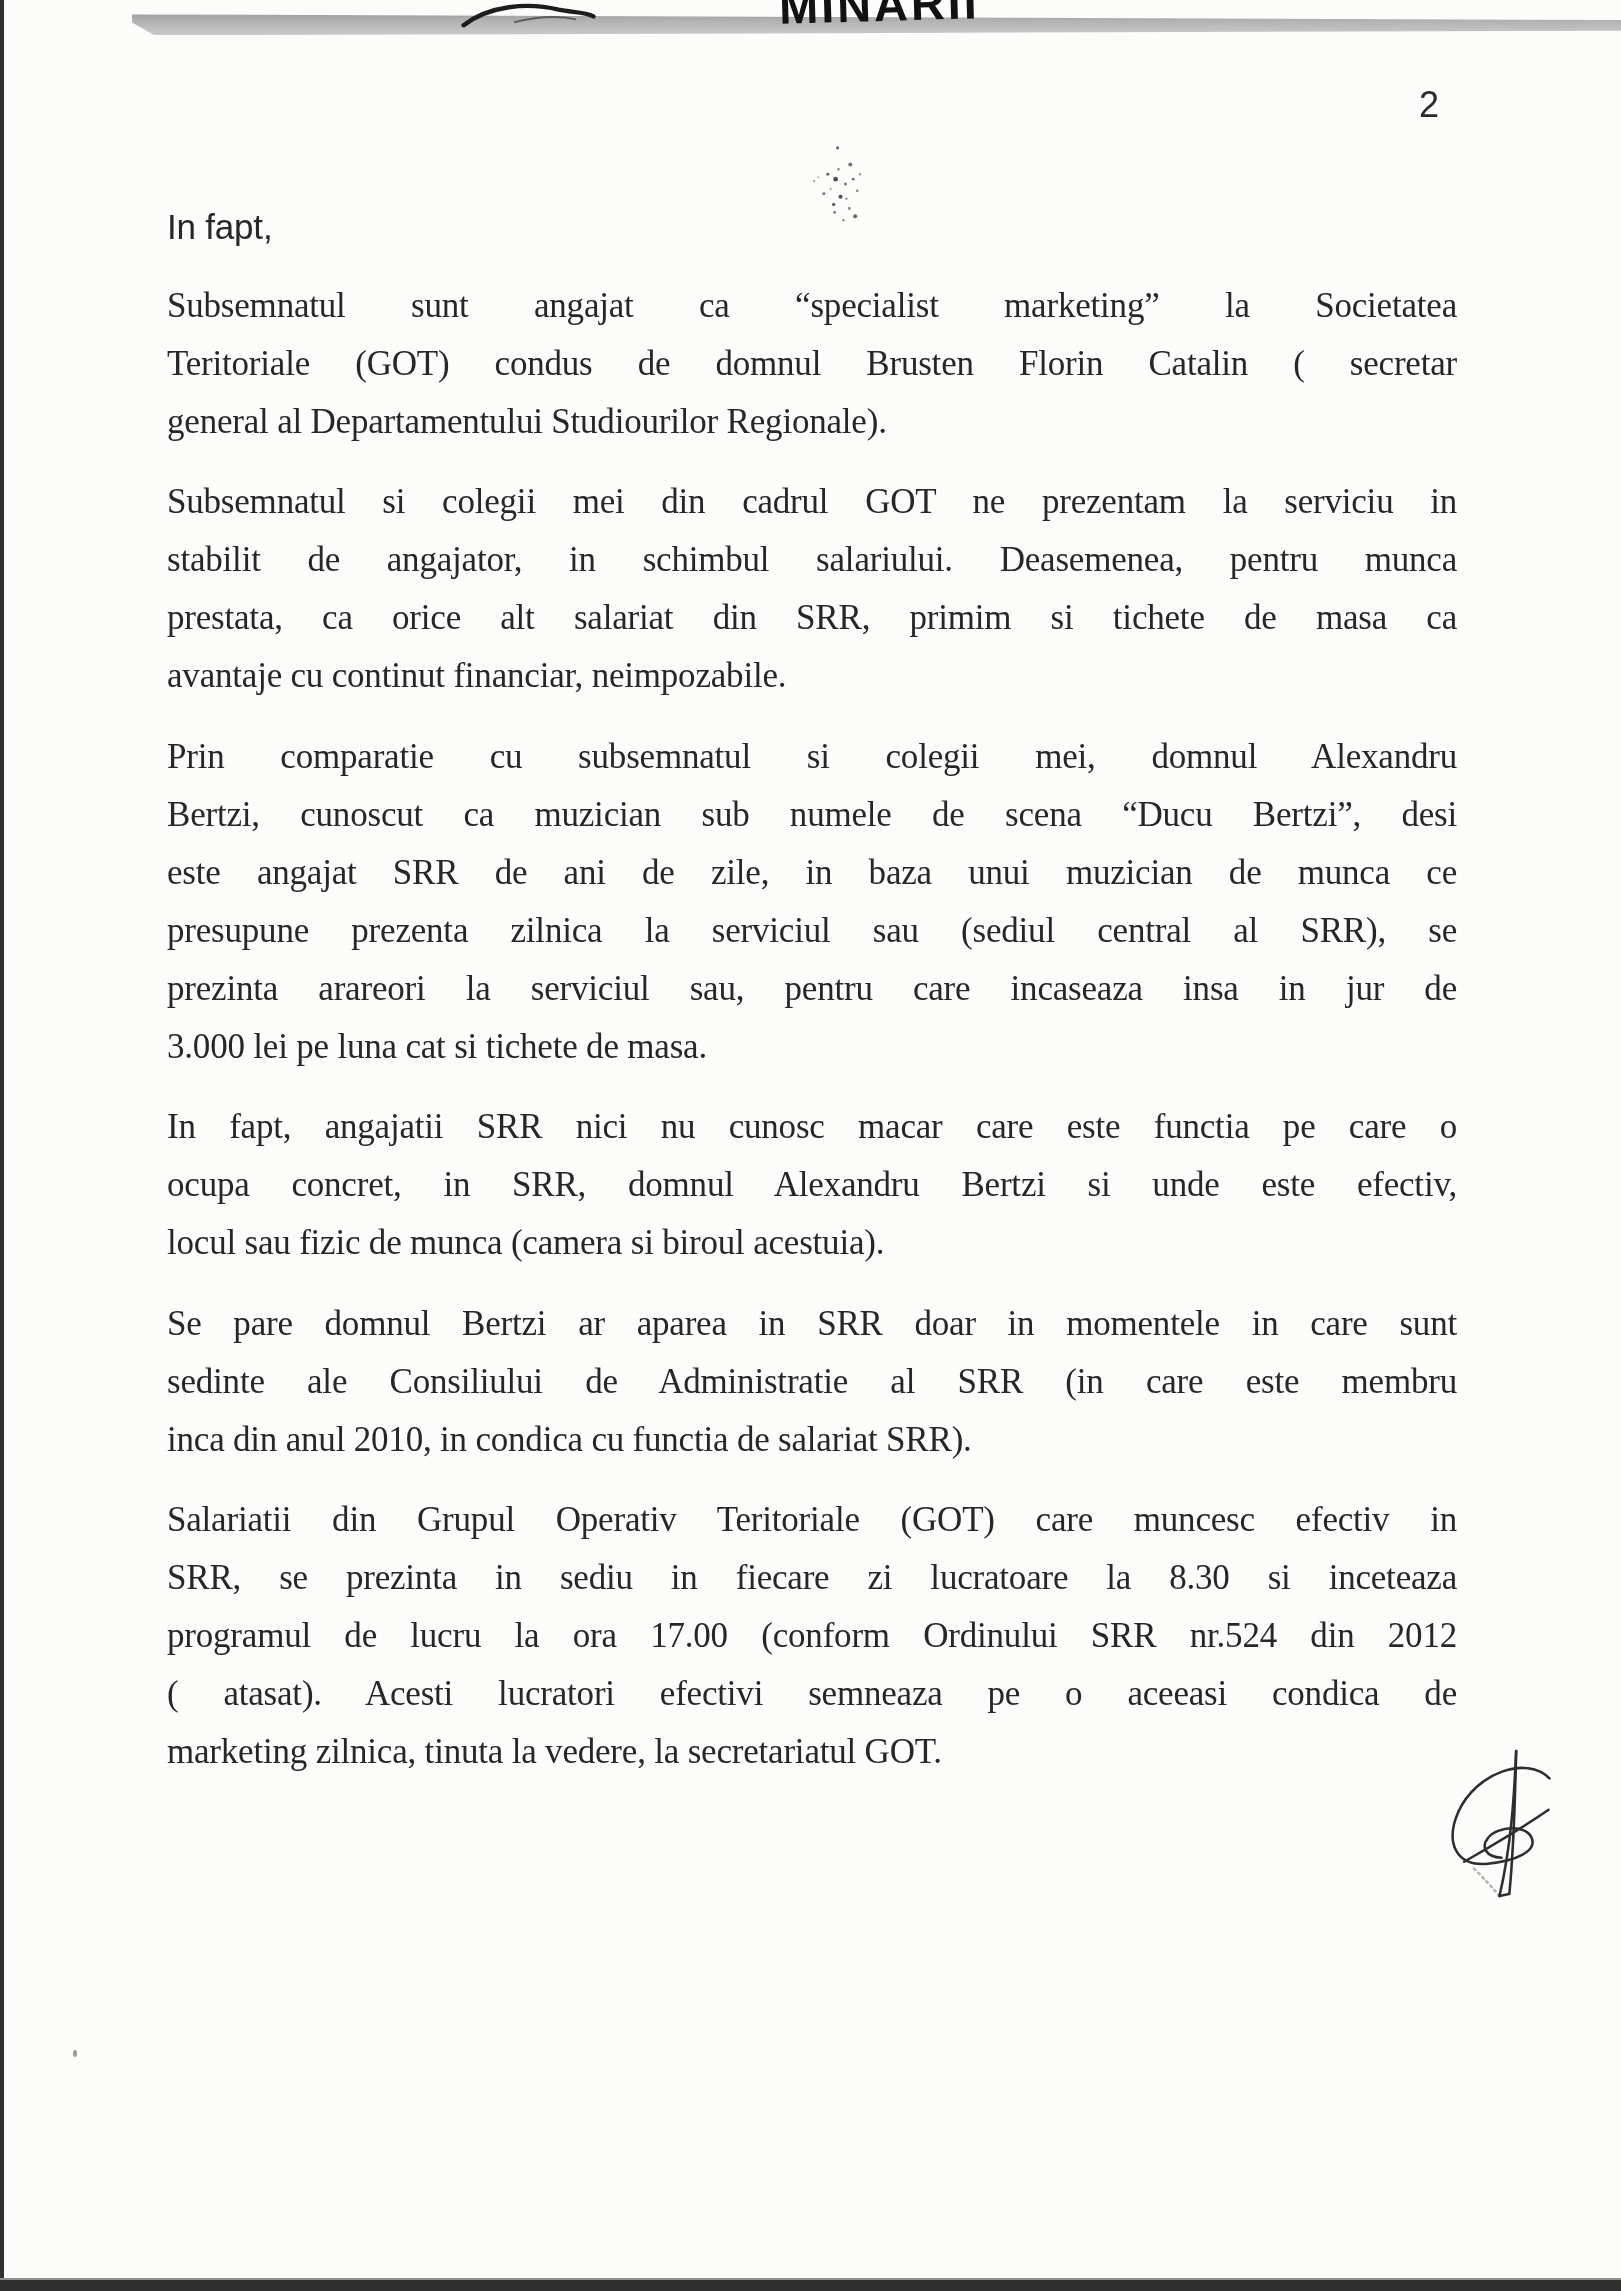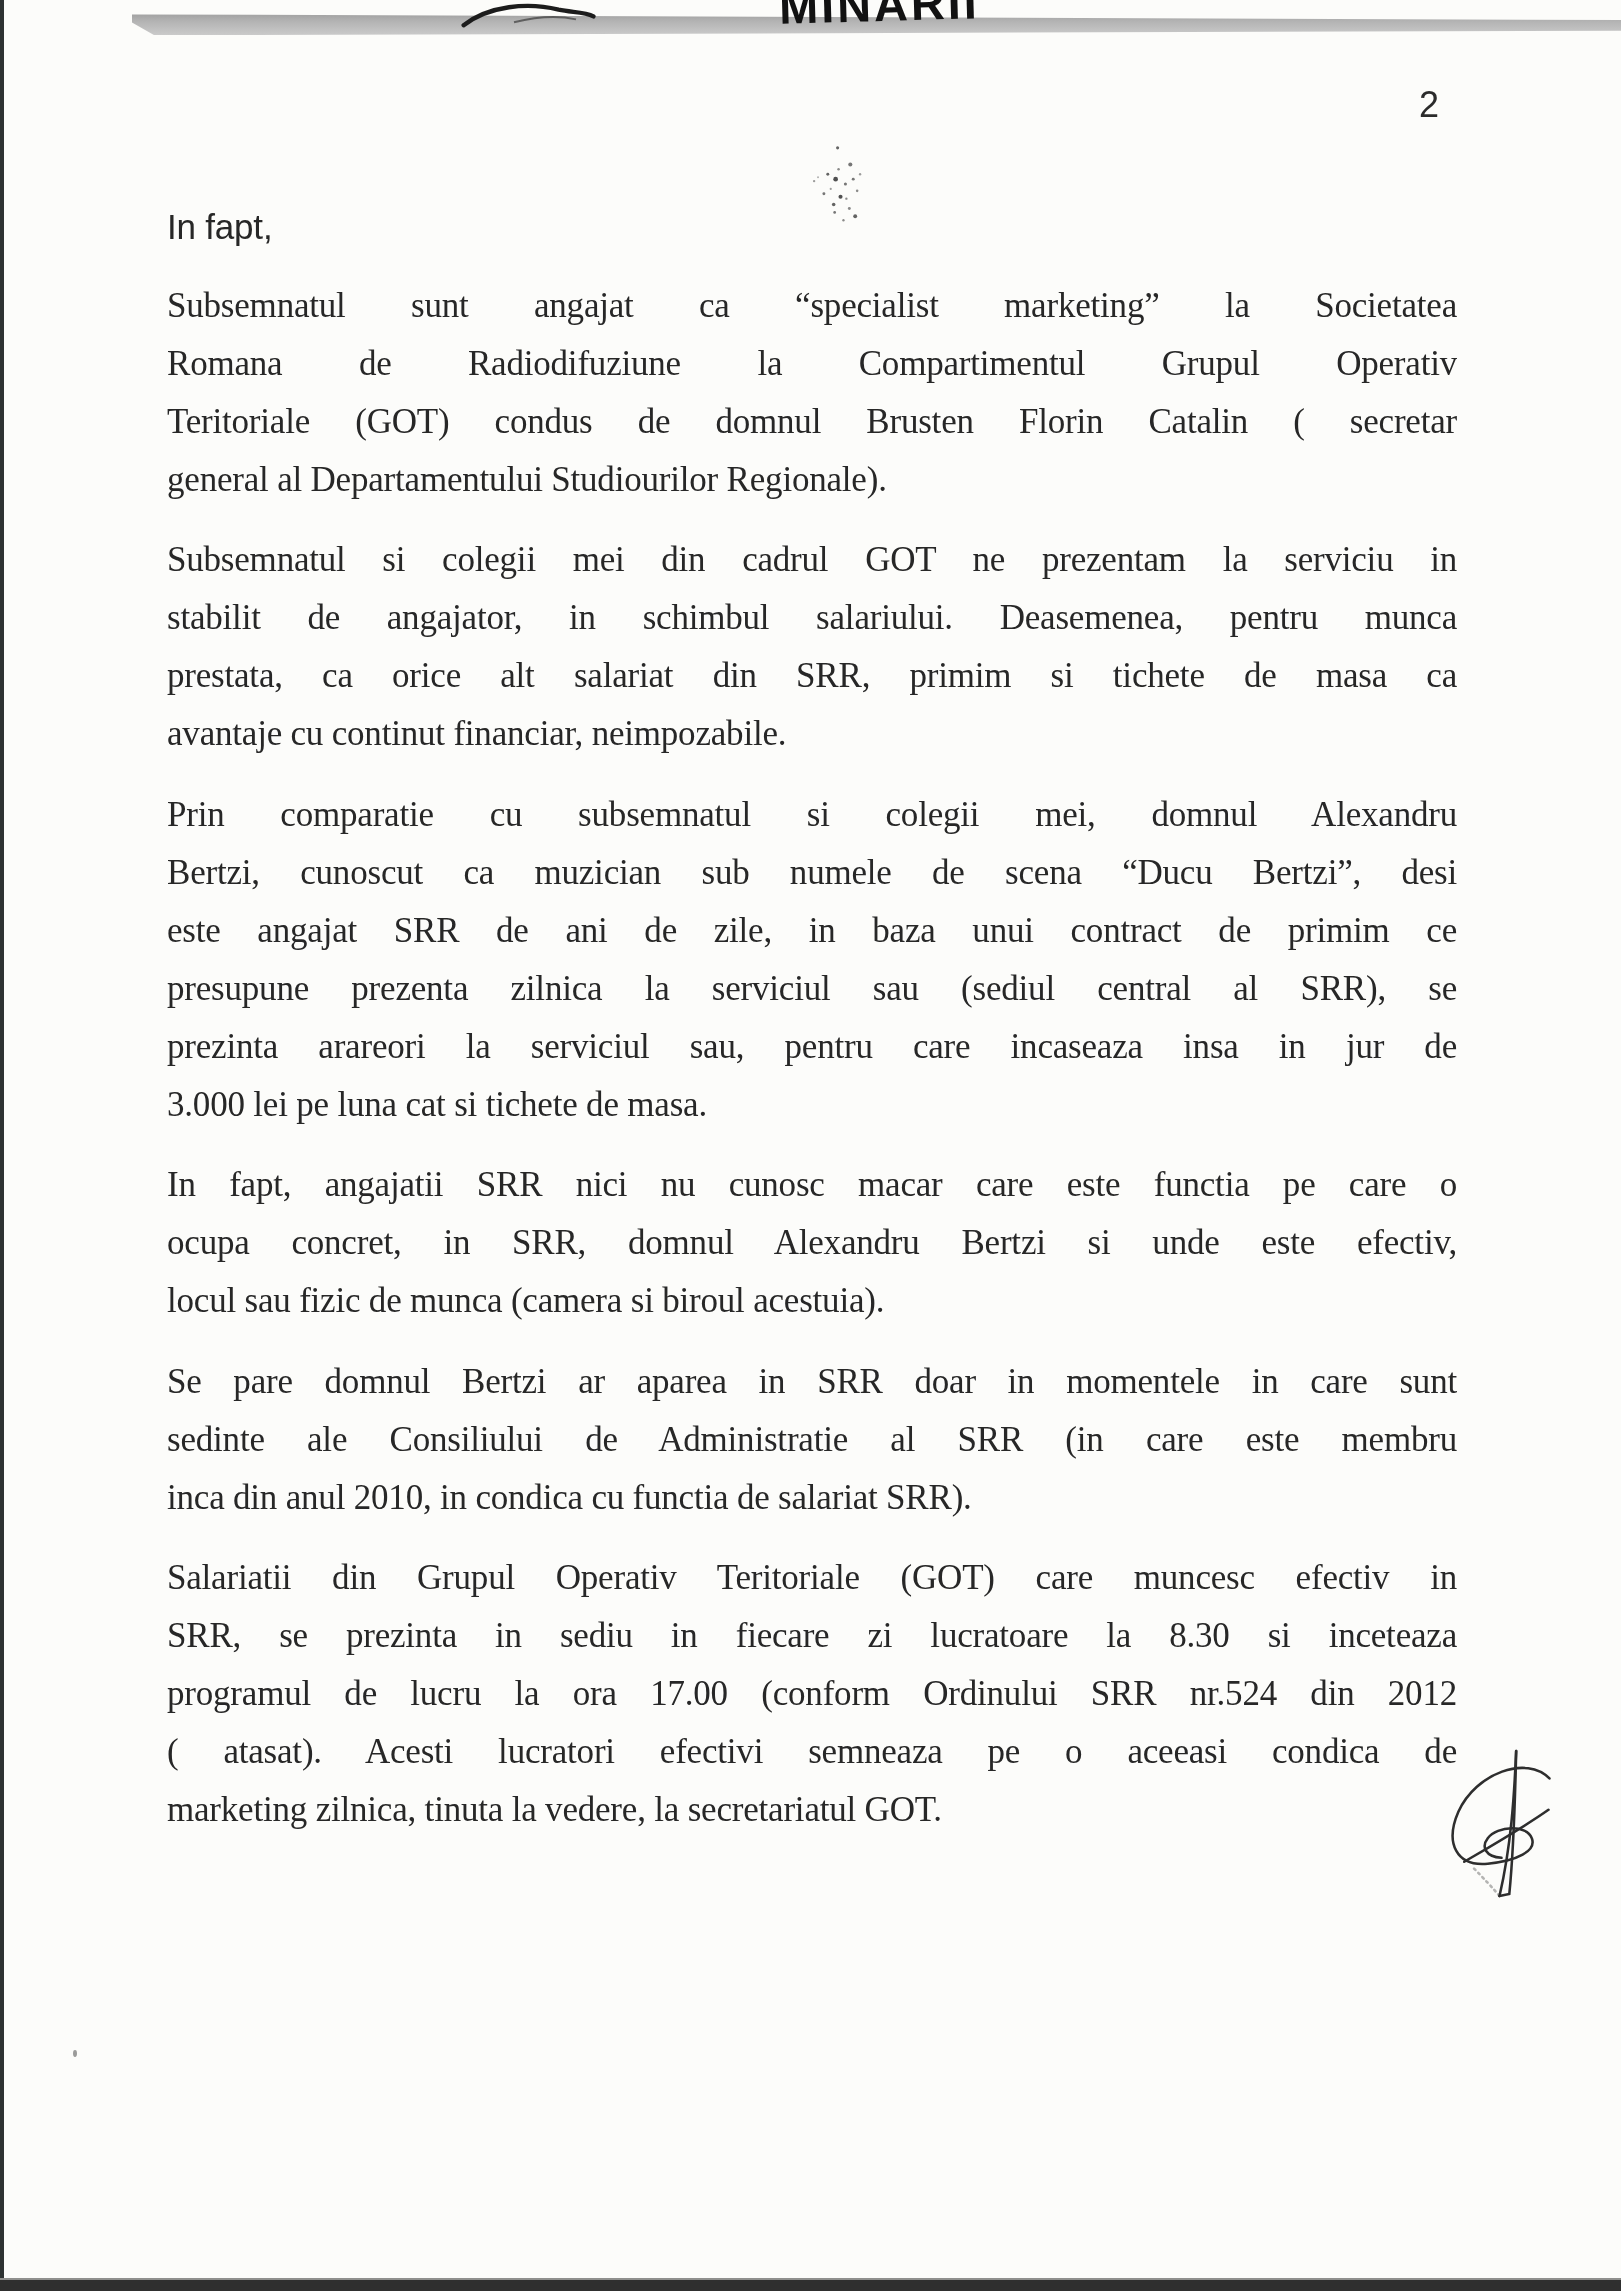--- a/index.html
+++ b/index.html
@@ -138,36 +138,35 @@
     </svg>
   </div>
 
   <div class="page-number">2</div>
 
   <div class="text-block">
     <div class="heading">In fapt,</div>
 
     <div class="para">
       <div class="line">Subsemnatul sunt angajat ca “specialist marketing” la Societatea</div>
-      <div class="line">Romana de Radiodifuziune la Compartimentul Grupul Operativ</div>
       <div class="line">Teritoriale (GOT) condus de domnul Brusten Florin Catalin ( secretar</div>
       <div class="line last">general al Departamentului Studiourilor Regionale).</div>
     </div>
 
     <div class="para">
       <div class="line">Subsemnatul si colegii mei din cadrul GOT ne prezentam la serviciu in</div>
       <div class="line">stabilit de angajator, in schimbul salariului. Deasemenea, pentru munca</div>
       <div class="line">prestata, ca orice alt salariat din SRR, primim si tichete de masa ca</div>
       <div class="line last">avantaje cu continut financiar, neimpozabile.</div>
     </div>
 
     <div class="para">
       <div class="line">Prin comparatie cu subsemnatul si colegii mei, domnul Alexandru</div>
       <div class="line">Bertzi, cunoscut ca muzician sub numele de scena “Ducu Bertzi”, desi</div>
-      <div class="line">este angajat SRR de ani de zile, in baza unui contract de primim ce</div>
+      <div class="line">este angajat SRR de ani de zile, in baza unui muzician de munca ce</div>
       <div class="line">presupune prezenta zilnica la serviciul sau (sediul central al SRR), se</div>
       <div class="line">prezinta arareori la serviciul sau, pentru care incaseaza insa in jur de</div>
       <div class="line last">3.000 lei pe luna cat si tichete de masa.</div>
     </div>
 
     <div class="para">
       <div class="line">In fapt, angajatii SRR nici nu cunosc macar care este functia pe care o</div>
       <div class="line">ocupa concret, in SRR, domnul Alexandru Bertzi si unde este efectiv,</div>
       <div class="line last">locul sau fizic de munca (camera si biroul acestuia).</div>
     </div>

